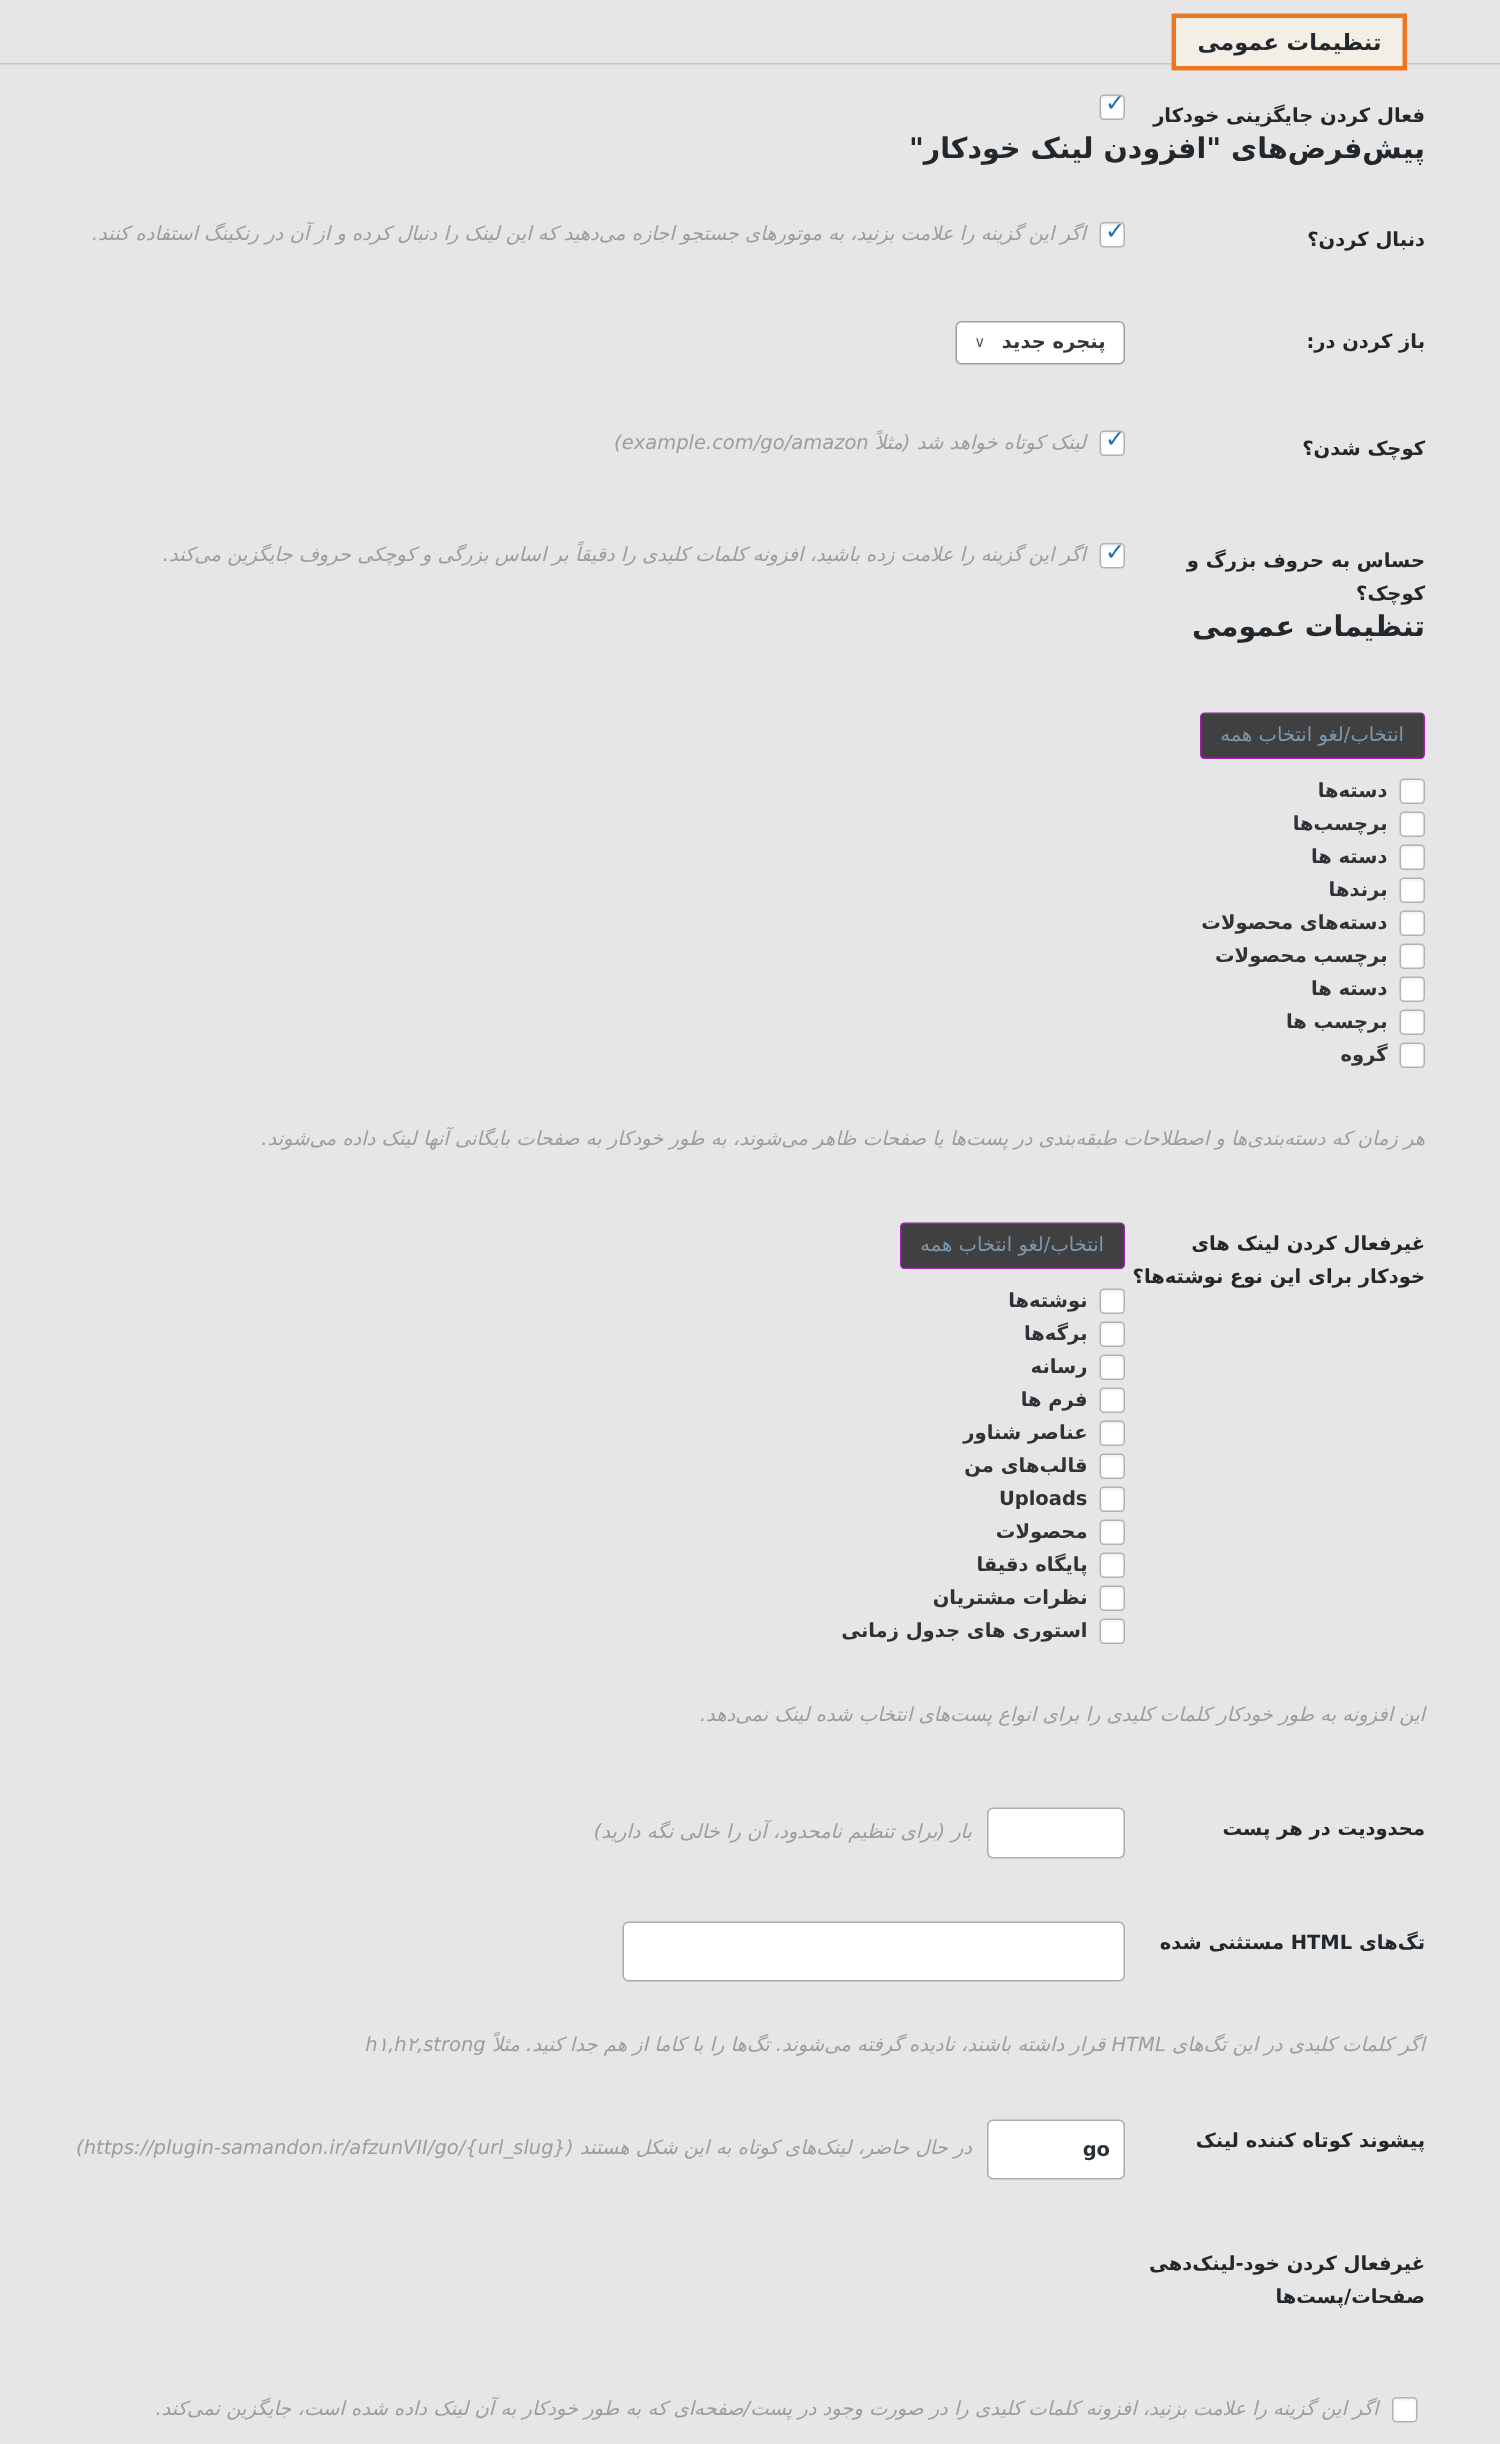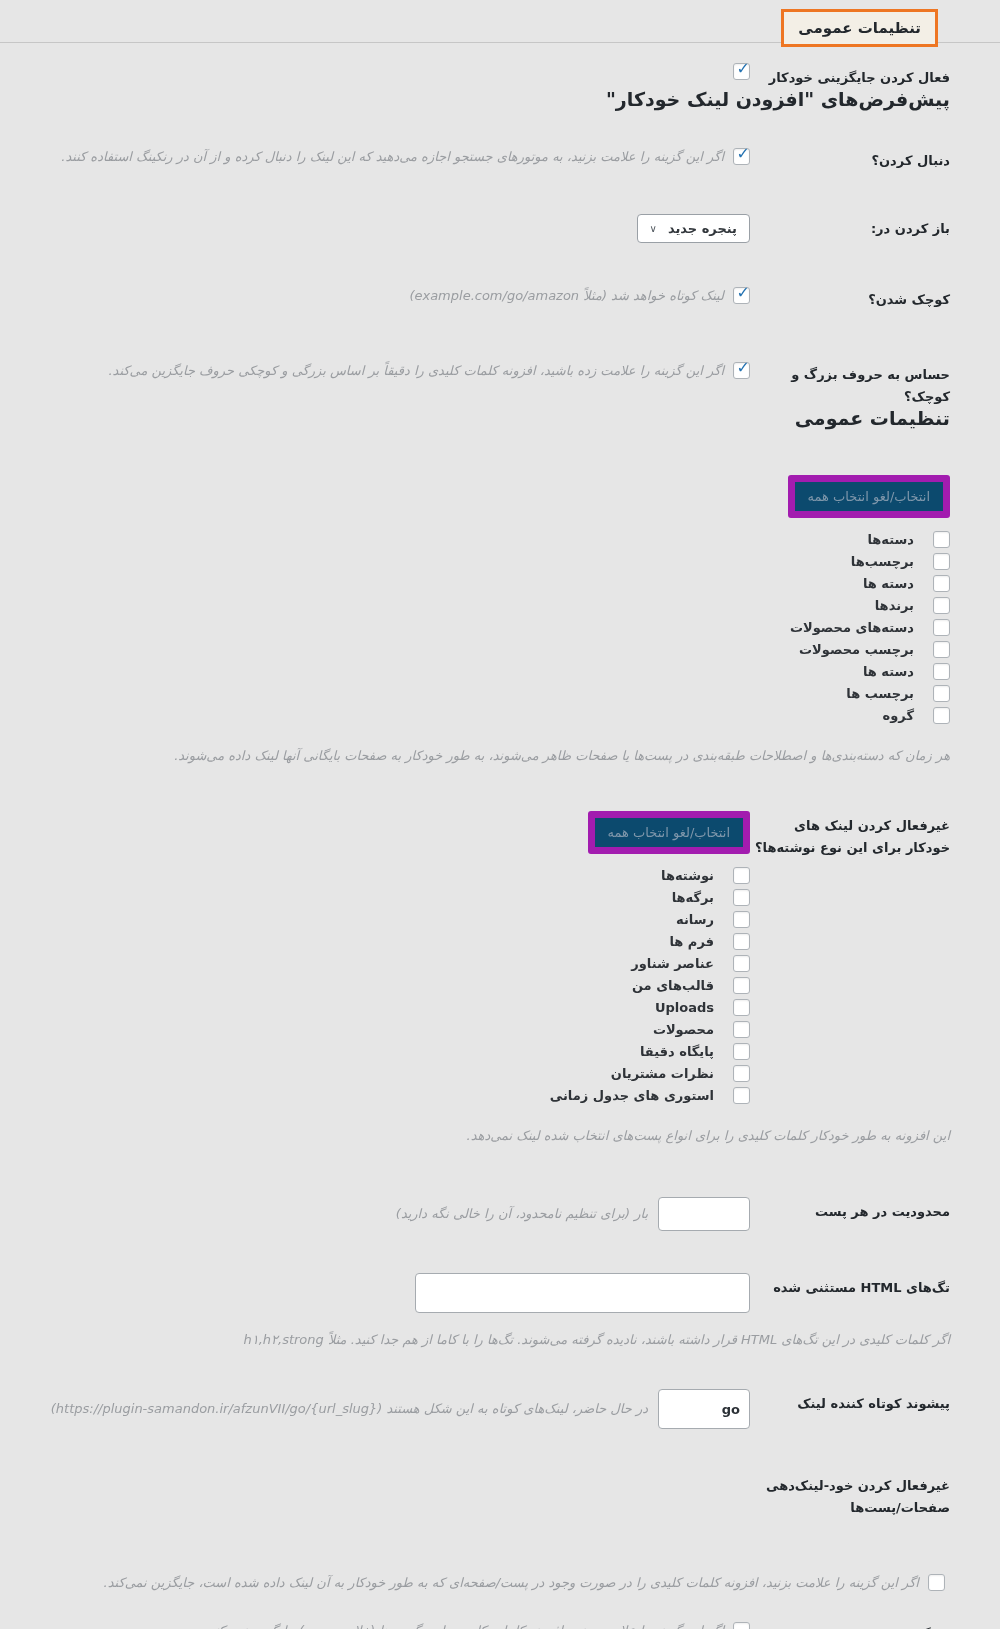--- a/index.html
+++ b/index.html
@@ -63,35 +63,35 @@
     font-size:16px;font-weight:bold;color:#2271b1;
   }
   .cbline{display:flex;align-items:flex-start;gap:9px;}
   .cbline .cb{margin-top:2px;}
 
   .desc{
     color:#9a9da1;font-style:italic;
     font-size:13px;line-height:1.7;
   }
   .row-desc{
-    margin-top:16px;
+    margin-top:32px;
     color:#9a9da1;font-style:italic;
     font-size:13px;line-height:1.7;
     text-align:right;
   }
 
   
   .toggle-btn{
-    display:inline-block;background:#0c4a6e;
-    border:7px solid #a21caf;border-radius:3px;
+    display:inline-block;background:#404040;
+    border:1px solid #a21caf;border-radius:3px;
     padding:7px 13px;margin-bottom:13px;
     color:#7f97ab;font-size:13px;cursor:pointer;
   }
   .cb-item{
-    display:flex;align-items:center;gap:19px;
+    display:flex;align-items:center;gap:8px;
     margin-bottom:5px;
     font-size:13px;font-weight:bold;color:#2f3338;
     cursor:pointer;
   }
   .cb-item .cb{margin-top:0;}
 
   
   .select{
     display:inline-flex;align-items:center;gap:11px;
     background:#fff;border:1px solid #9aa0a6;border-radius:4px;

